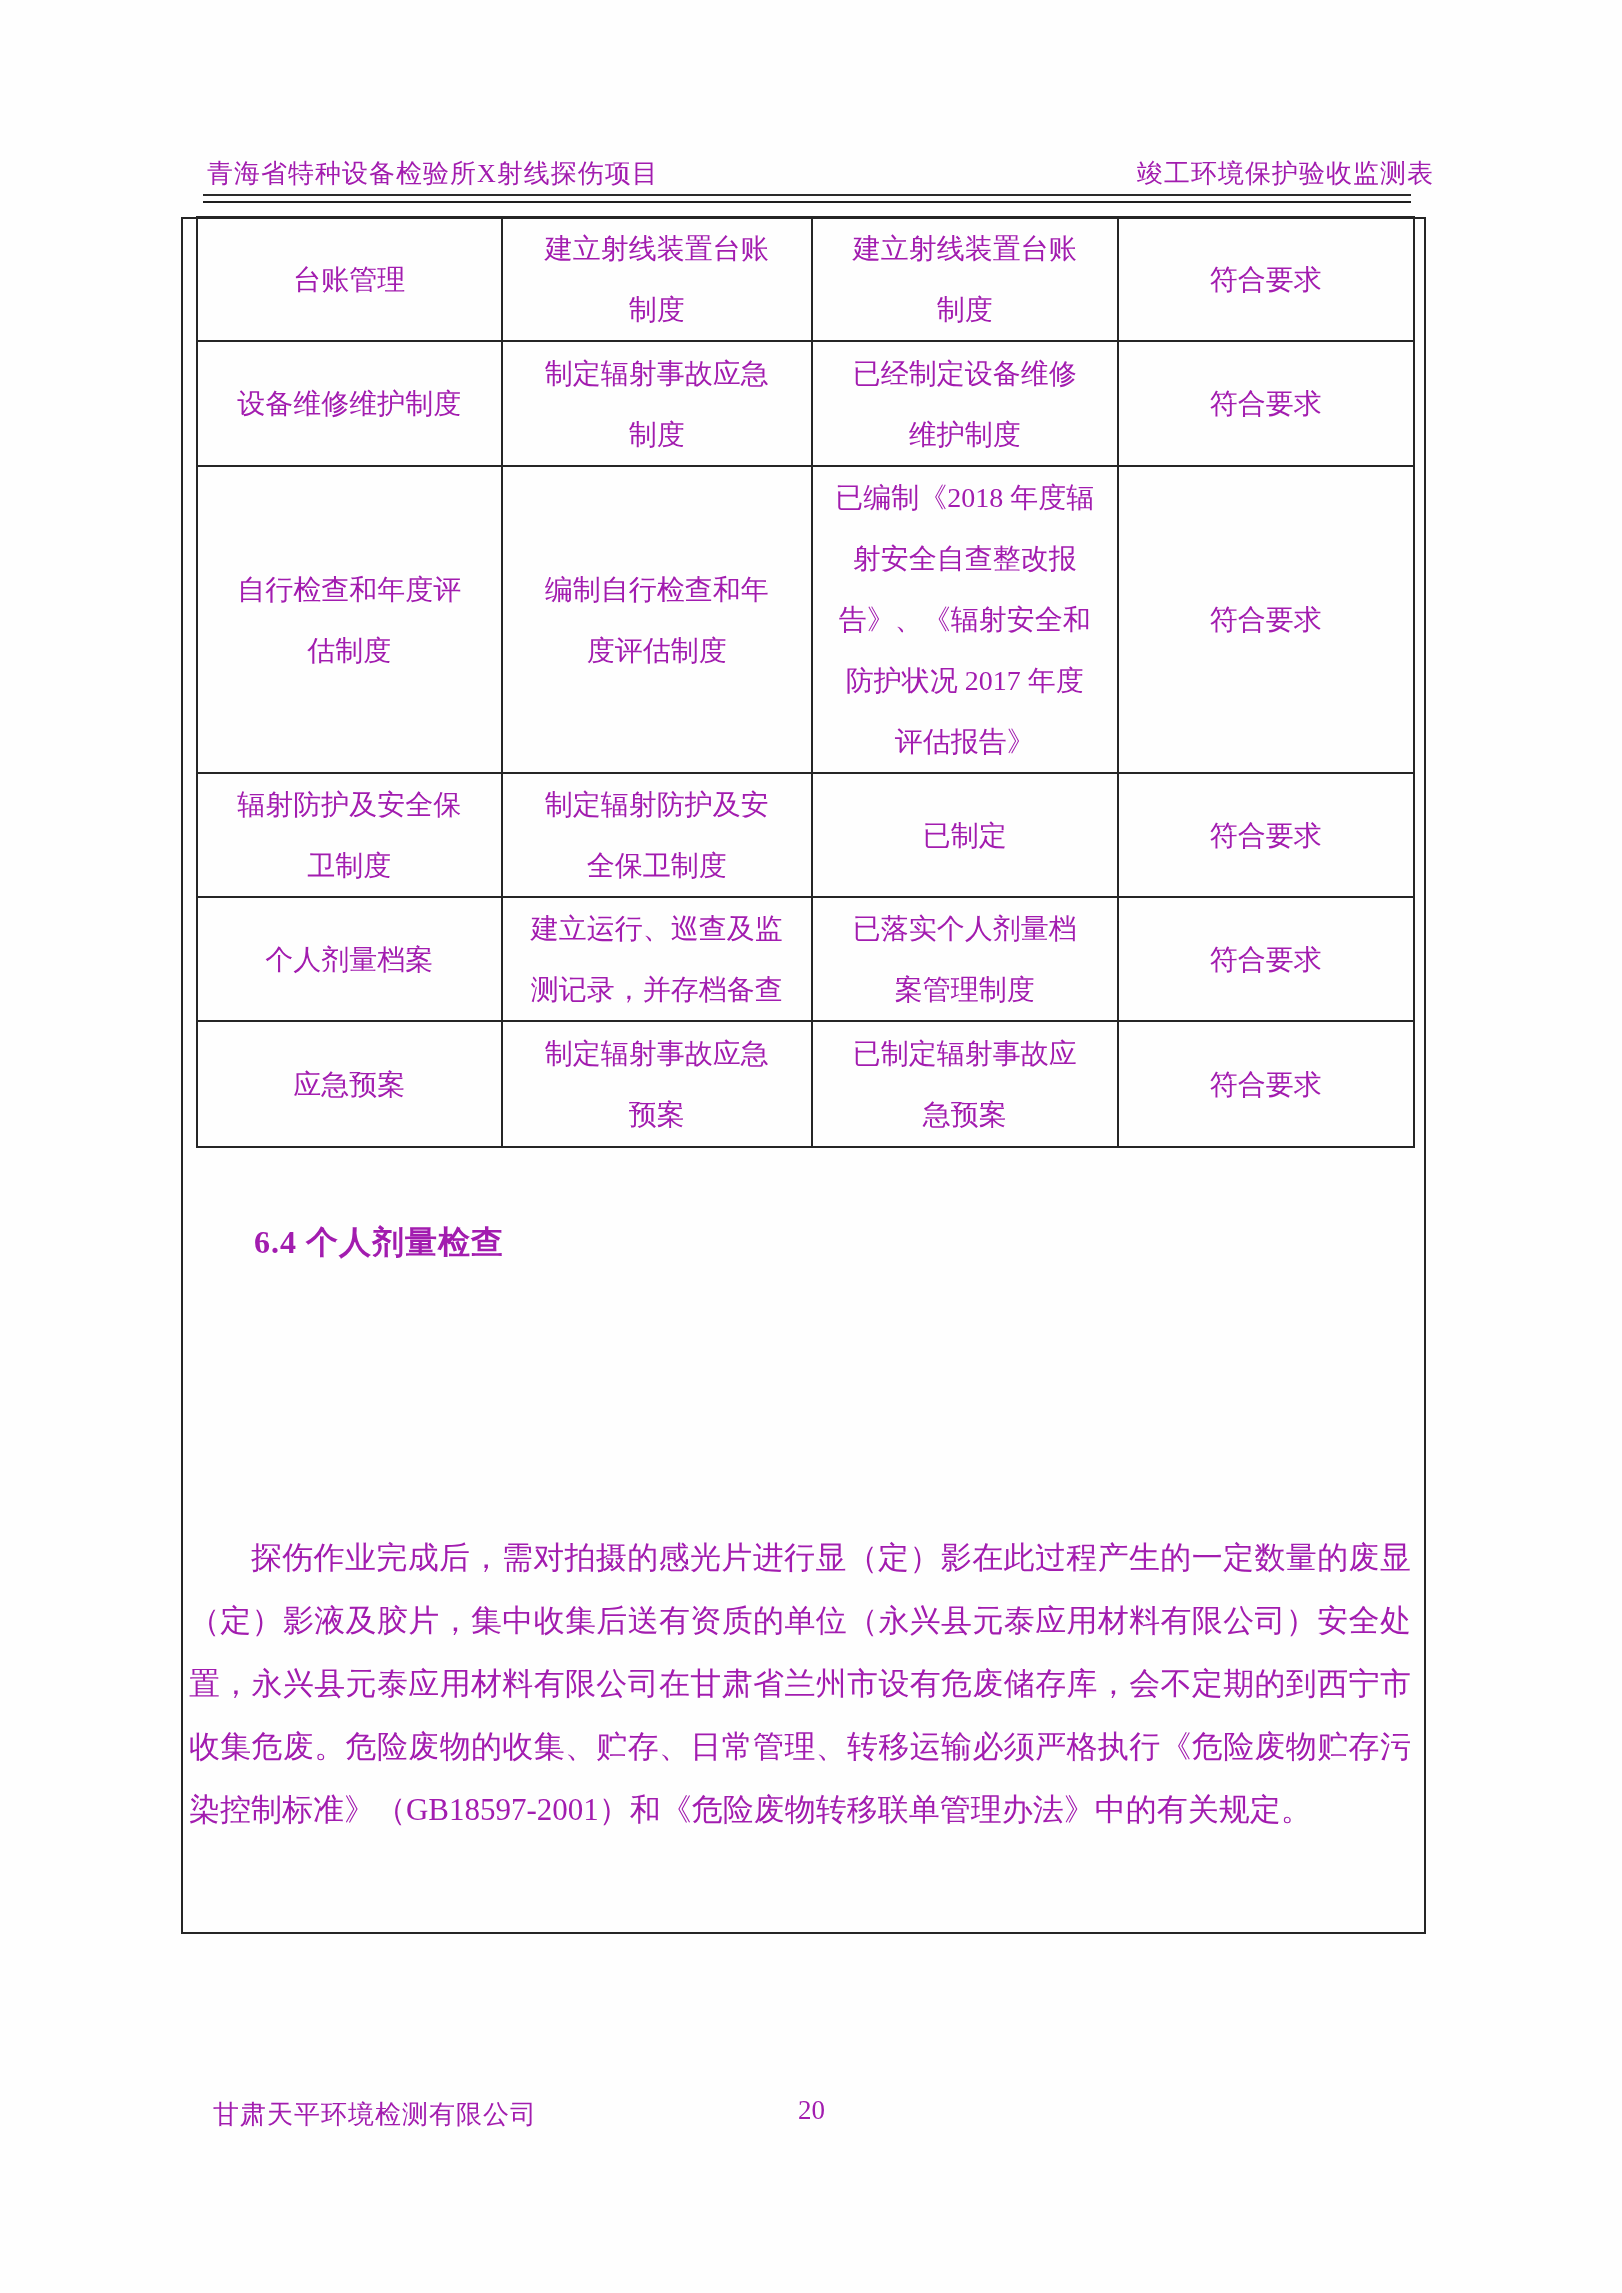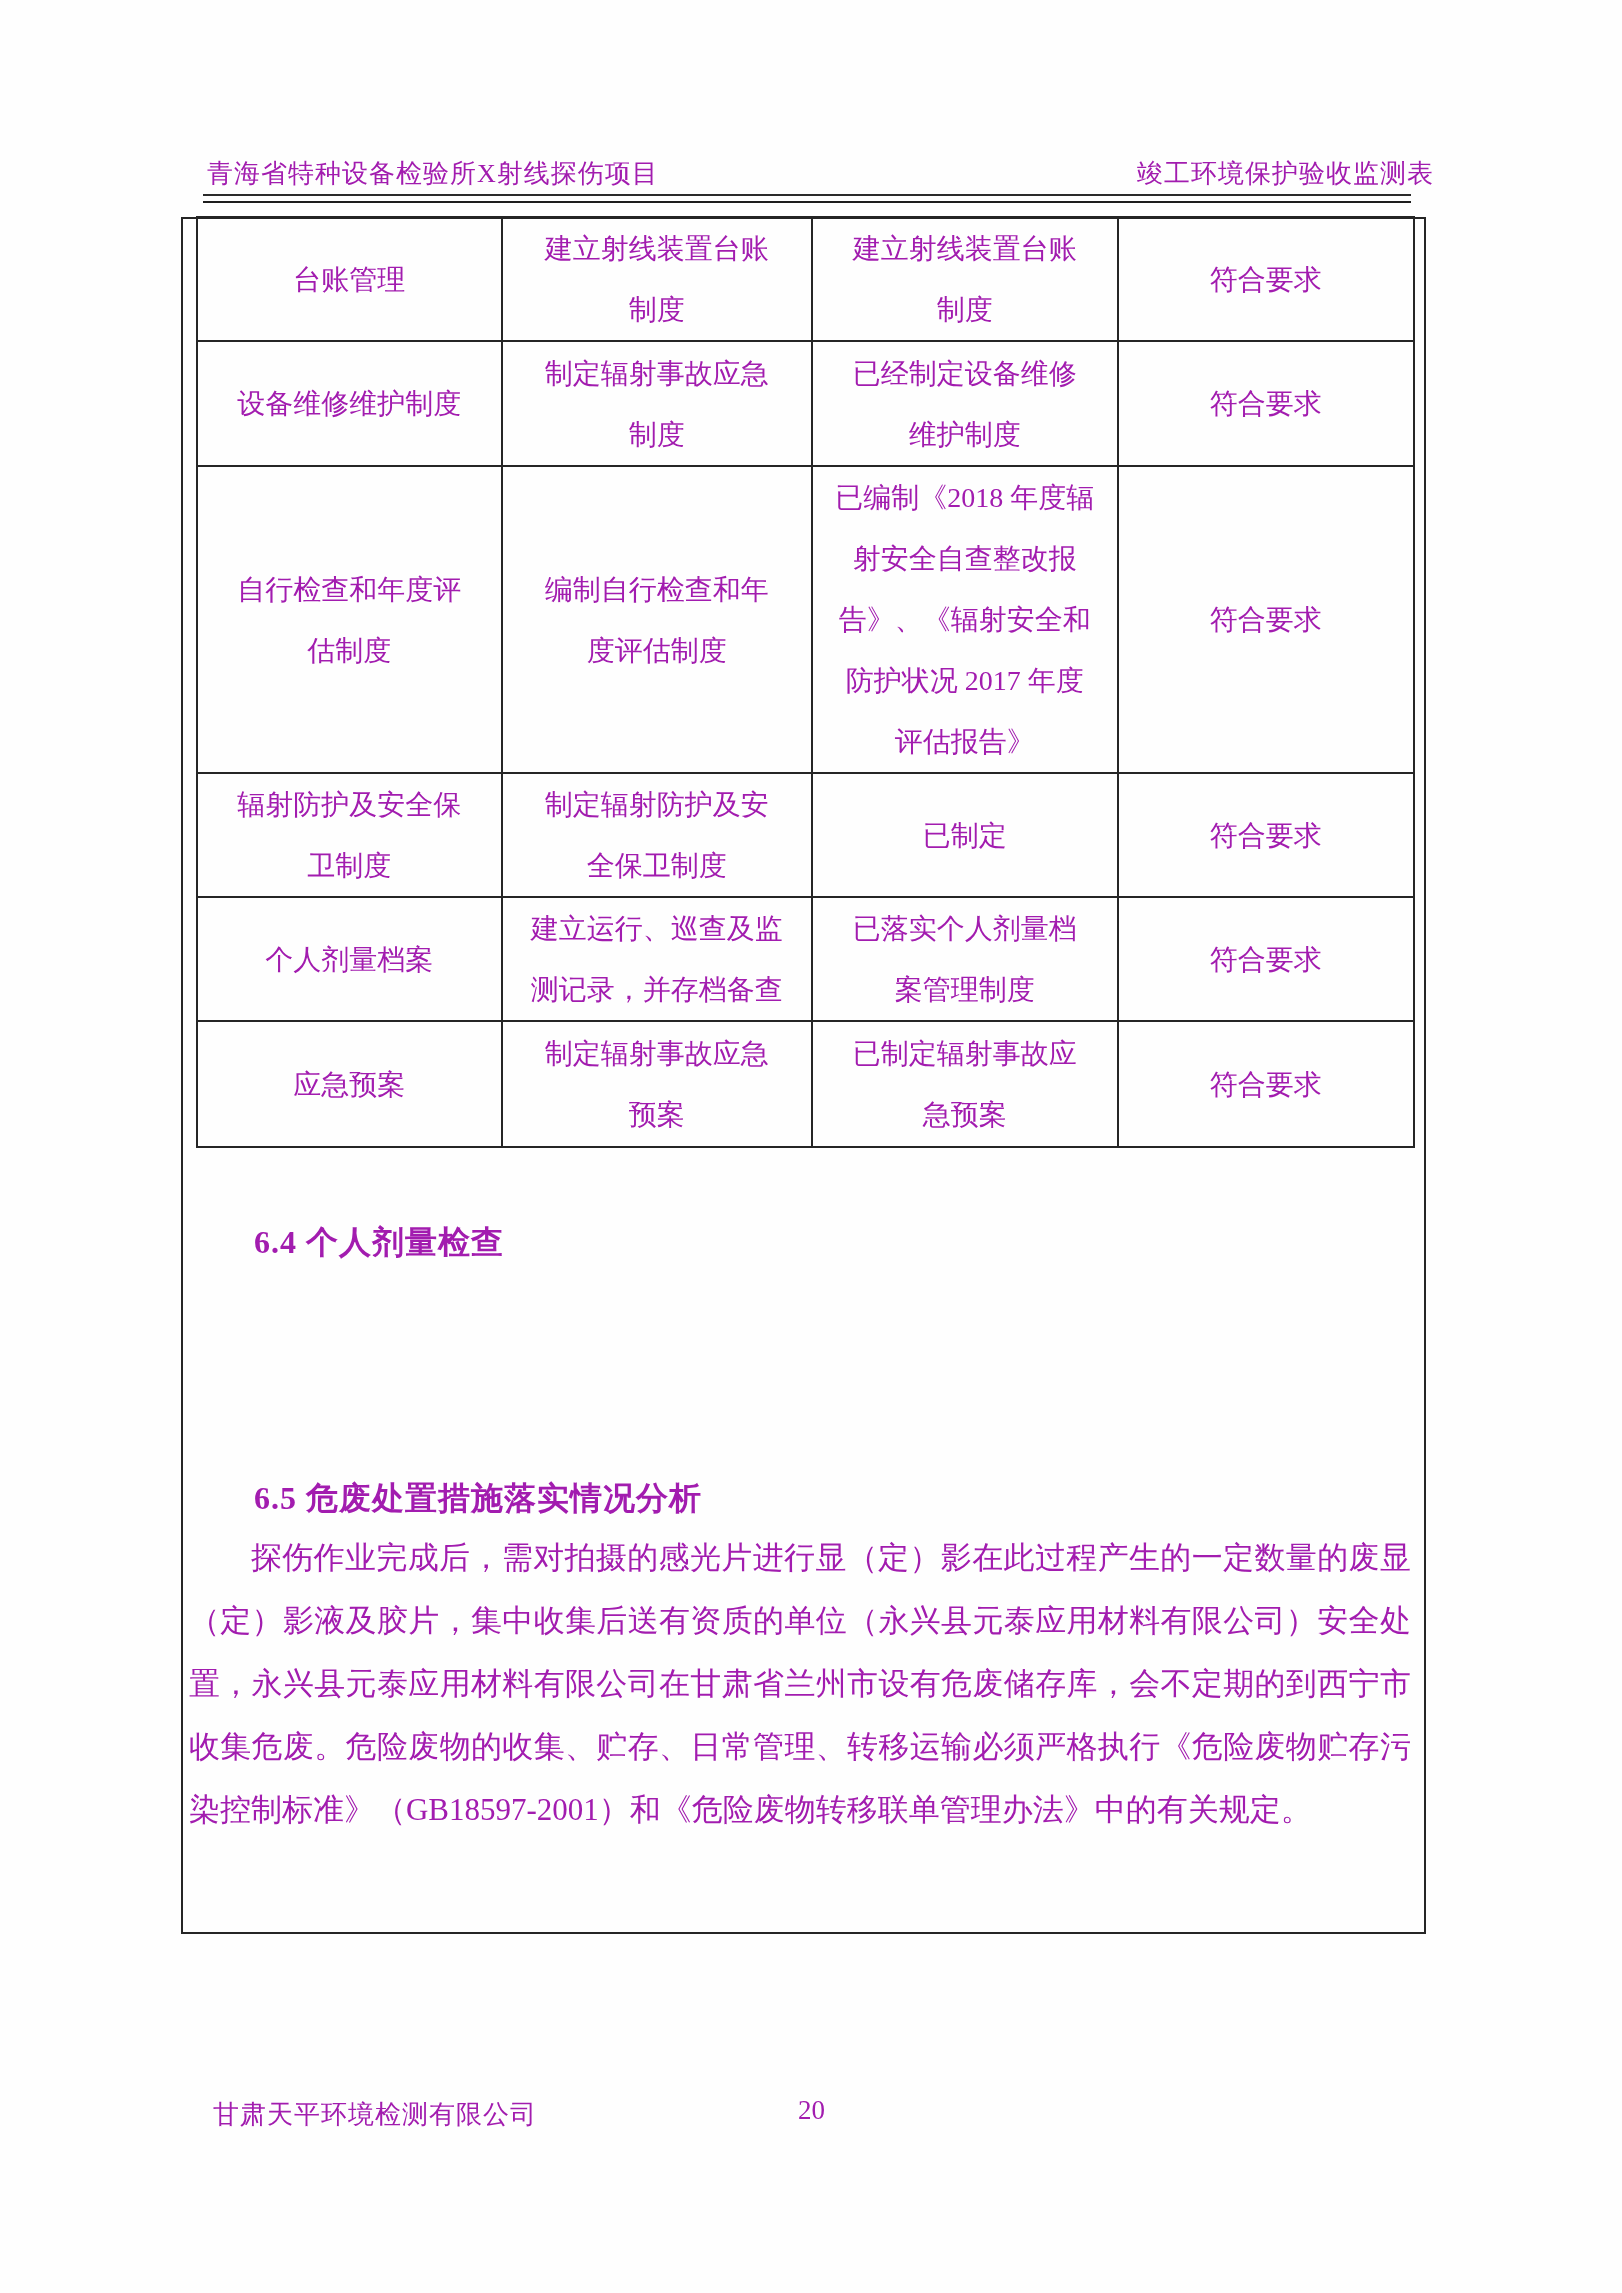--- a/index.html
+++ b/index.html
@@ -153,21 +153,20 @@
 预案</td>
           <td>已制定辐射事故应
 急预案</td>
           <td>符合要求</td>
         </tr>
       </tbody>
     </table>
 
     <div class="sec-heading h64">6.4 个人剂量检查</div>
 
-    <div class="sec-heading h65">6.5 危废处置措施落实情况分析</div>
     <div class="para p65">探伤作业完成后，需对拍摄的感光片进行显（定）影在此过程产生的一定数量的废显（定）影液及胶片，集中收集后送有资质的单位（永兴县元泰应用材料有限公司）安全处置，永兴县元泰应用材料有限公司在甘肃省兰州市设有危废储存库，会不定期的到西宁市收集危废。危险废物的收集、贮存、日常管理、转移运输必须严格执行《危险废物贮存污染控制标准》（GB18597-2001）和《危险废物转移联单管理办法》中的有关规定。</div>
 
   </div>
 
   <div class="footer-company">甘肃天平环境检测有限公司</div>
   <div class="footer-page">20</div>
 
 </div>
 
 

